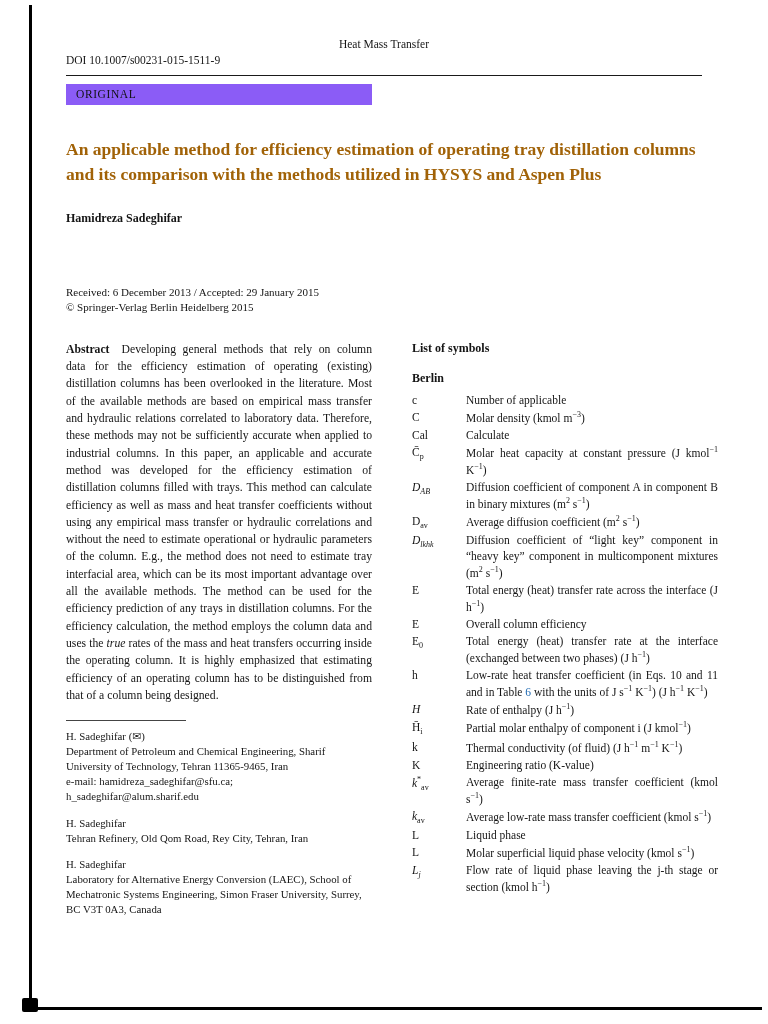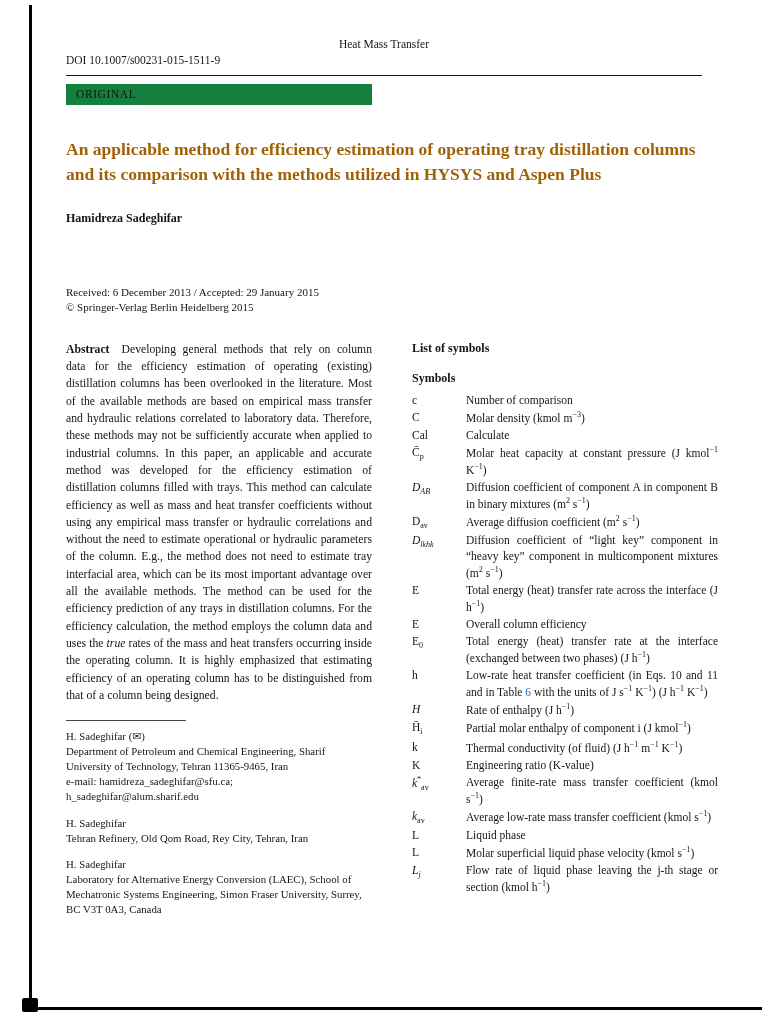--- a/index.html
+++ b/index.html
@@ -17,21 +17,21 @@
   .scan-bottom{ position: absolute; left: 28px; top: 1007px; width: 734px; height: 3px; background: #000; }
   .scan-blob  { position: absolute; left: 22px; top: 998px; width: 16px; height: 14px; background: #000; border-radius: 2px; }
 
   .content { position: absolute; left: 66px; top: 38px; width: 636px; }
 
   .journal { font-size: 11.5px; text-align: center; }
   .doi     { font-size: 11.5px; margin-top: 4px; }
   .rule    { border: none; border-top: 1.3px solid #1a1a1a; margin: 9px 0 0 0; }
   .category{
     margin-top: 8px; width: 306px; box-sizing: border-box;
-    background: #15803d; color: #111;
+    background: #8b5cf6; color: #111;
     font-size: 11.5px; letter-spacing: 0.6px;
     padding: 4px 10px 5px 10px;
     font-family: Liberation Serif, serif;
   }
 
   h1.title {
     margin: 32px 0 0 0;
     font-size: 17.5px; font-weight: bold; line-height: 1.42;
     color: #a16207;
   }
@@ -108,26 +108,26 @@
 
             <div class="footnote">H. Sadeghifar<br>Tehran Refinery, Old Qom Road, Rey City, Tehran, Iran</div>
 
             <div class="footnote">H. Sadeghifar<br>Laboratory for Alternative Energy Conversion (LAEC), School of Mechatronic Systems Engineering, Simon Fraser University, Surrey, BC V3T 0A3, Canada</div>
 
         </div>
       </div>
 
       <div class="col-right">
         <div class="sym-heading">List of symbols</div>
-        <div class="sym-subheading">Symbols</div>
+        <div class="sym-subheading">Berlin</div>
         <div class="sym-list">
 
             <div class="sym-row">
               <span class="sym">c</span>
-              <span class="def">Number of comparison</span>
+              <span class="def">Number of applicable</span>
             </div>
 
             <div class="sym-row">
               <span class="sym">C</span>
               <span class="def">Molar density (kmol m<sup>−3</sup>)</span>
             </div>
 
             <div class="sym-row">
               <span class="sym">Cal</span>
               <span class="def">Calculate</span>

